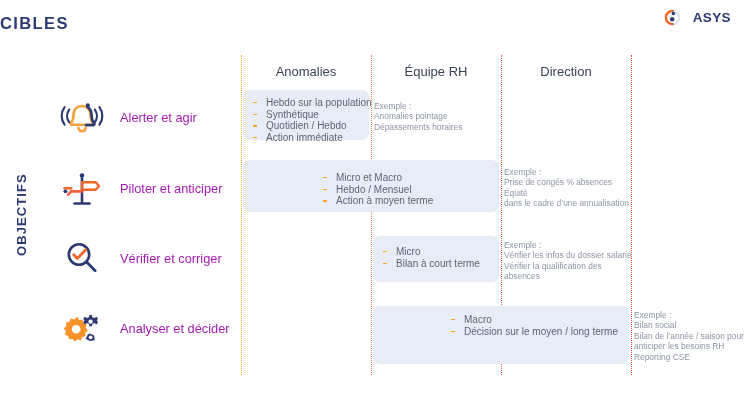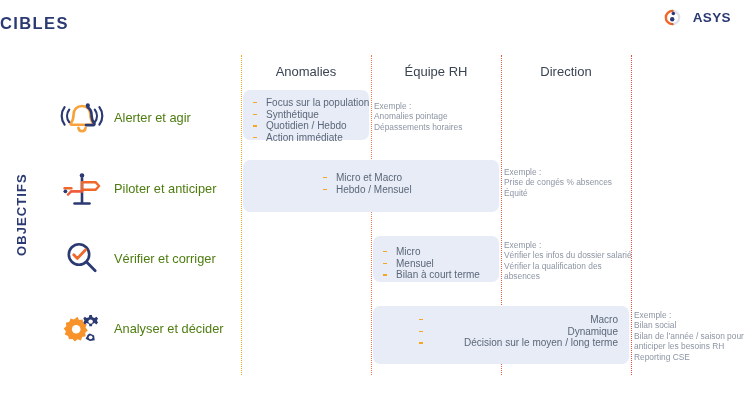--- a/index.html
+++ b/index.html
@@ -94,25 +94,25 @@
   
   .row-icon {
     position: absolute;
     left: 56px;
     width: 52px;
     height: 46px;
   }
   .row-icon svg { display: block; width: 100%; height: 100%; }
   .row-label {
     position: absolute;
-    left: 114px;
+    left: 120px;
     height: 18px;
     line-height: 18px;
     font-size: 12.8px;
-    color: #4d7c0f;
+    color: #a21caf;
   }
 
   .r0 .row-icon, .row-icon.r0 { top: 95px; }
   .row-label.r0 { top: 109px; }
   .row-icon.r1 { top: 165px; }
   .row-label.r1 { top: 180px; }
   .row-icon.r2 { top: 235px; }
   .row-label.r2 { top: 250px; }
   .row-icon.r3 { top: 305px; }
   .row-label.r3 { top: 320px; }
@@ -191,21 +191,21 @@
     <path d="M13.2 14.6a10.5 10.5 0 0 0 0 12.6" fill="none" stroke="#2b3a72" stroke-width="2.2" stroke-linecap="round"></path>
     <path d="M8.6 12.2a14.5 14.5 0 0 0 0 17.4" fill="none" stroke="#2b3a72" stroke-width="2.2" stroke-linecap="round"></path>
     <path d="M38.8 14.6a10.5 10.5 0 0 1 0 12.6" fill="none" stroke="#2b3a72" stroke-width="2.2" stroke-linecap="round"></path>
     <path d="M43.4 12.2a14.5 14.5 0 0 1 0 17.4" fill="none" stroke="#2b3a72" stroke-width="2.2" stroke-linecap="round"></path>
   </svg>
 </div>
 <div class="row-label r0">Alerter et agir</div>
 
 <div class="panel" style="left:243px; top:90px; width:126px; height:50px;"></div>
 <ul class="panel-list" style="left:252px; top:97px; width:115px;">
-  <li>Focus sur la population</li>
+  <li>Hebdo sur la population</li>
   <li>Synthétique</li>
   <li>Quotidien / Hebdo</li>
   <li>Action immédiate</li>
 </ul>
 <div class="example" style="left:374px; top:101px;">
   <div class="ex-line">Exemple :</div>
   <div class="ex-line">Anomalies pointage</div>
   <div class="ex-line">Dépassements horaires</div>
 </div>
 
@@ -220,40 +220,41 @@
     <path d="M15.4 23.2H8.6" stroke="#f0672a" stroke-width="2.4" stroke-linecap="round" fill="none"></path>
     <circle cx="9.4" cy="26.3" r="1.9" fill="#2b3a72"></circle>
   </svg>
 </div>
 <div class="row-label r1">Piloter et anticiper</div>
 
 <div class="panel" style="left:243px; top:160px; width:256px; height:52px;"></div>
 <ul class="panel-list" style="left:322px; top:172px; width:170px;">
   <li>Micro et Macro</li>
   <li>Hebdo / Mensuel</li>
+  <li>Action à moyen terme</li>
 </ul>
 <div class="example" style="left:504px; top:167px;">
   <div class="ex-line">Exemple :</div>
   <div class="ex-line">Prise de congés % absences</div>
   <div class="ex-line">Équité</div>
+  <div class="ex-line">dans le cadre d’une annualisation</div>
 </div>
 
 <div class="row-icon r2">
   <svg viewBox="0 0 52 46">
     <circle cx="23" cy="19.5" r="10.2" fill="none" stroke="#2b3a72" stroke-width="2.6"></circle>
     <path d="M30.6 27.1l8.6 8.6" stroke="#2b3a72" stroke-width="2.8" stroke-linecap="round" fill="none"></path>
     <path d="M17.8 19.8l3.6 3.6 8.2-8.6" fill="none" stroke="#f0672a" stroke-width="2.8" stroke-linecap="round" stroke-linejoin="round"></path>
   </svg>
 </div>
 <div class="row-label r2">Vérifier et corriger</div>
 
 <div class="panel" style="left:373px; top:236px; width:126px; height:46px;"></div>
 <ul class="panel-list" style="left:382px; top:246px; width:115px;">
   <li>Micro</li>
-  <li>Mensuel</li>
   <li>Bilan à court terme</li>
 </ul>
 <div class="example" style="left:504px; top:240px;">
   <div class="ex-line">Exemple :</div>
   <div class="ex-line">Vérifier les infos du dossier salarié</div>
   <div class="ex-line">Vérifier la qualification des</div>
   <div class="ex-line">absences</div>
 </div>
 
 <div class="row-icon r3">
@@ -262,23 +263,22 @@
     <circle cx="20.2" cy="24.2" r="4.3" fill="#ffffff"></circle>
     <path d="M36.4 12.2l2.2.9 1.8-1.4 1.6 1.9-1.1 2 1.1 2-1.6 1.9-1.8-1.4-2.2.9-.5 2.3h-2.5l-.5-2.3-2.2-.9-1.8 1.4-1.6-1.9 1.1-2-1.1-2 1.6-1.9 1.8 1.4 2.2-.9.5-2.3h2.5z" fill="#2b3a72"></path>
     <circle cx="34.6" cy="16.6" r="2.2" fill="#ffffff"></circle>
     <path d="M33.2 28.6l4.6 1.4 1.4 4.6-4.6 1.4-4.6-1.4 1.4-4.6z" fill="#2b3a72" transform="rotate(10 34.6 32.2)"></path>
     <circle cx="34.6" cy="32.3" r="1.9" fill="#ffffff"></circle>
   </svg>
 </div>
 <div class="row-label r3">Analyser et décider</div>
 
 <div class="panel" style="left:373px; top:306px; width:256px; height:58px;"></div>
-<ul class="panel-list" style="left:418px; top:314px; width:200px;text-align:right;">
+<ul class="panel-list" style="left:450px; top:314px; width:200px;">
   <li>Macro</li>
-  <li>Dynamique</li>
   <li>Décision sur le moyen / long terme</li>
 </ul>
 <div class="example" style="left:634px; top:310px;">
   <div class="ex-line">Exemple :</div>
   <div class="ex-line">Bilan social</div>
   <div class="ex-line">Bilan de l’année / saison pour</div>
   <div class="ex-line">anticiper les besoins RH</div>
   <div class="ex-line">Reporting CSE</div>
 </div>
 

